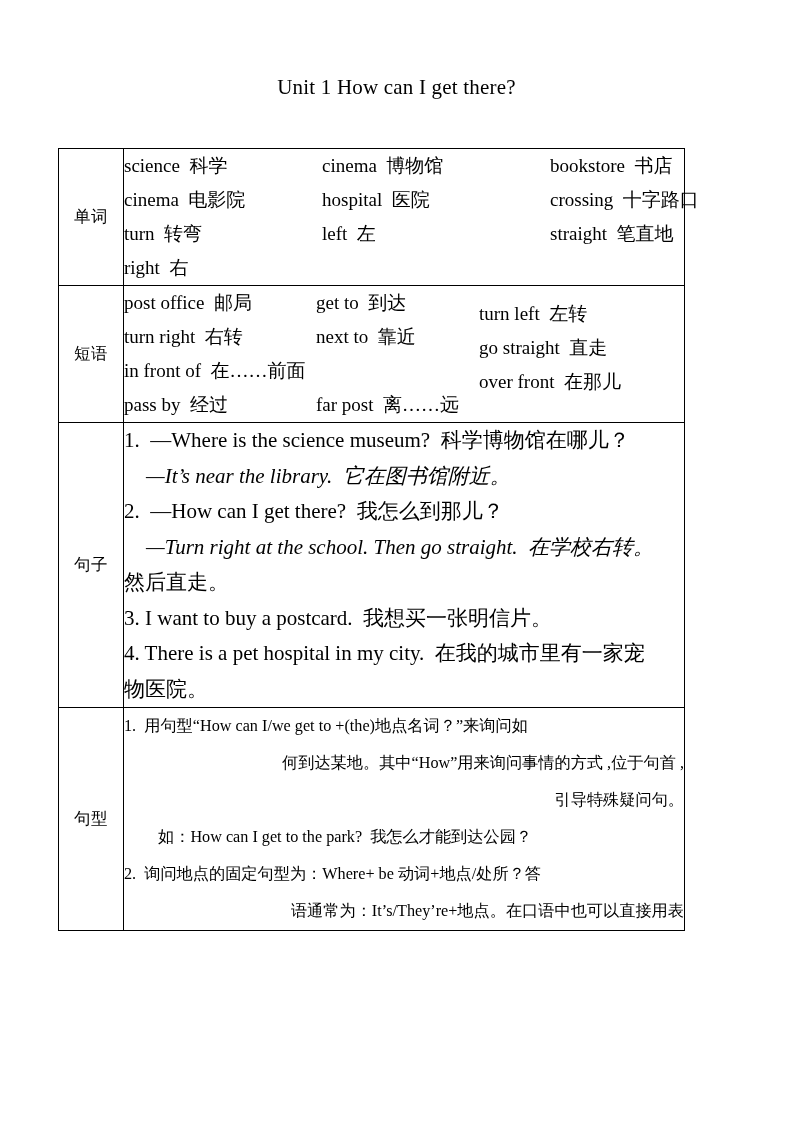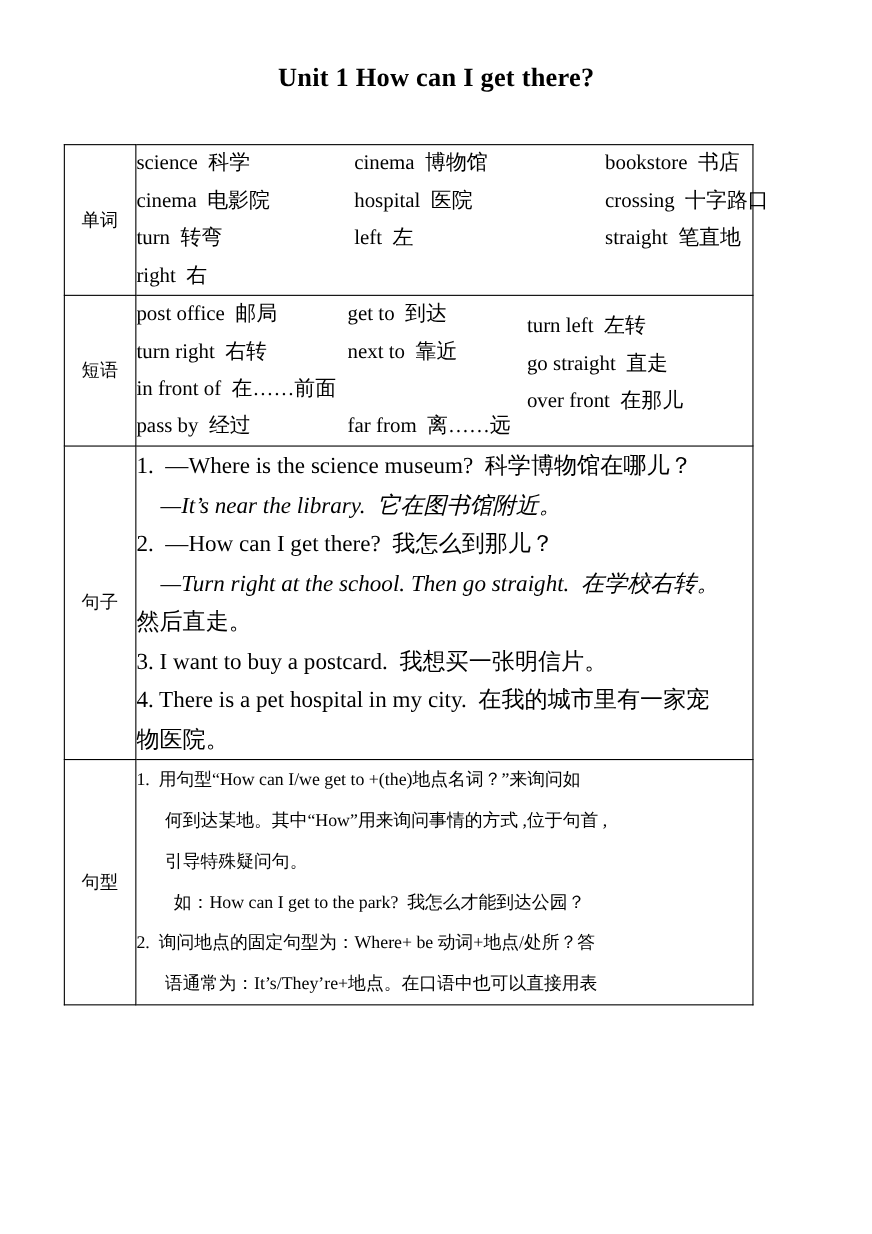--- a/index.html
+++ b/index.html
@@ -17,24 +17,24 @@
   }
   .page {
     width: 793px;
     height: 1122px;
     box-sizing: border-box;
     padding: 0;
     position: relative;
   }
   .doc-title {
     text-align: center;
-    font-weight: bold;
-    font-size: 24px;
+    font-weight: normal;
+    font-size: 21px;
     letter-spacing: 0.2px;
-    margin: 0;
+    margin: 17px;
     padding-top: 58px;
     font-family: "Liberation Serif", "DejaVu Serif", serif;
   }
   .table-wrap {
     position: absolute;
     left: 58px;
     top: 131px;
     width: 627px;
   }
   table.main-table {
@@ -83,21 +83,21 @@
     font-size: 21px;
     line-height: 35.5px;
     white-space: pre;
   }
   .indent-1 { padding-left: 22px; font-style: italic; }
   .pattern-line {
     font-size: 16.2px;
     line-height: 37px;
     white-space: pre;
   }
-  .pattern-hang { padding-left: 26px; }
+  .pattern-hang { padding-left: 26px; text-align: right; }
   .pattern-ex { padding-left: 34px; }
 </style>
 </head>
 <body>
 
 <div class="page">
 
   <h1 class="doc-title">Unit 1 How can I get there?</h1>
 
   <div class="table-wrap">
@@ -142,21 +142,21 @@
               <span class="col-a">turn right  右转</span>
               <span class="col-b">next to  靠近</span>
               <span class="col-c">go straight  直走</span>
             </div>
             <div class="grid-line">
               <span class="col-a">in front of  在……前面</span>
               <span class="col-c">over front  在那儿</span>
             </div>
             <div class="grid-line">
               <span class="col-a">pass by  经过</span>
-              <span class="col-b">far from  离……远</span>
+              <span class="col-b">far post  离……远</span>
             </div>
           </td>
         </tr>
 
         <tr>
           <td class="label-cell">句子</td>
           <td class="content-cell">
             <div class="sent-line">1.  —Where is the science museum?  科学博物馆在哪儿？</div>
             <div class="sent-line indent-1">—It’s near the library.  它在图书馆附近。</div>
             <div class="sent-line">2.  —How can I get there?  我怎么到那儿？</div>

